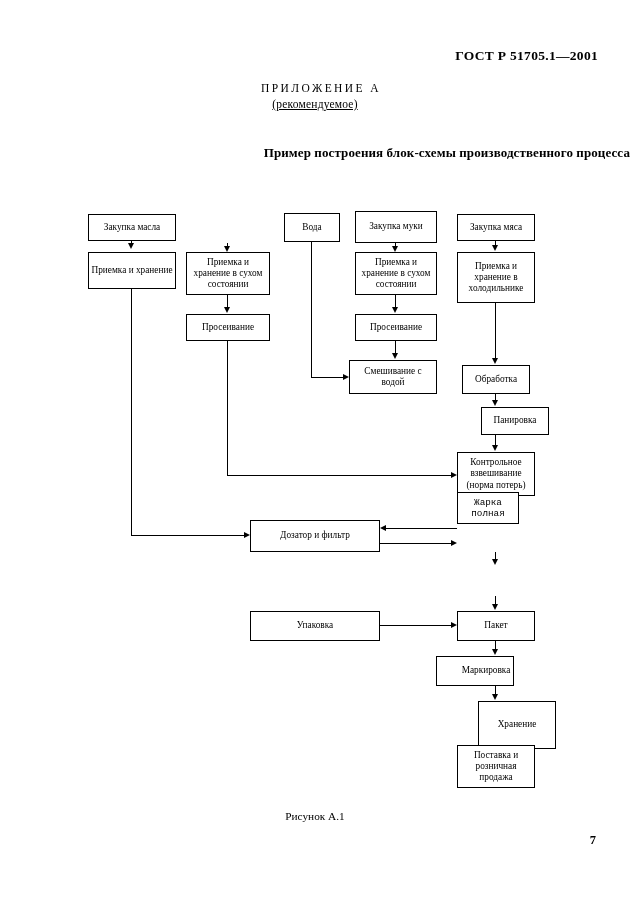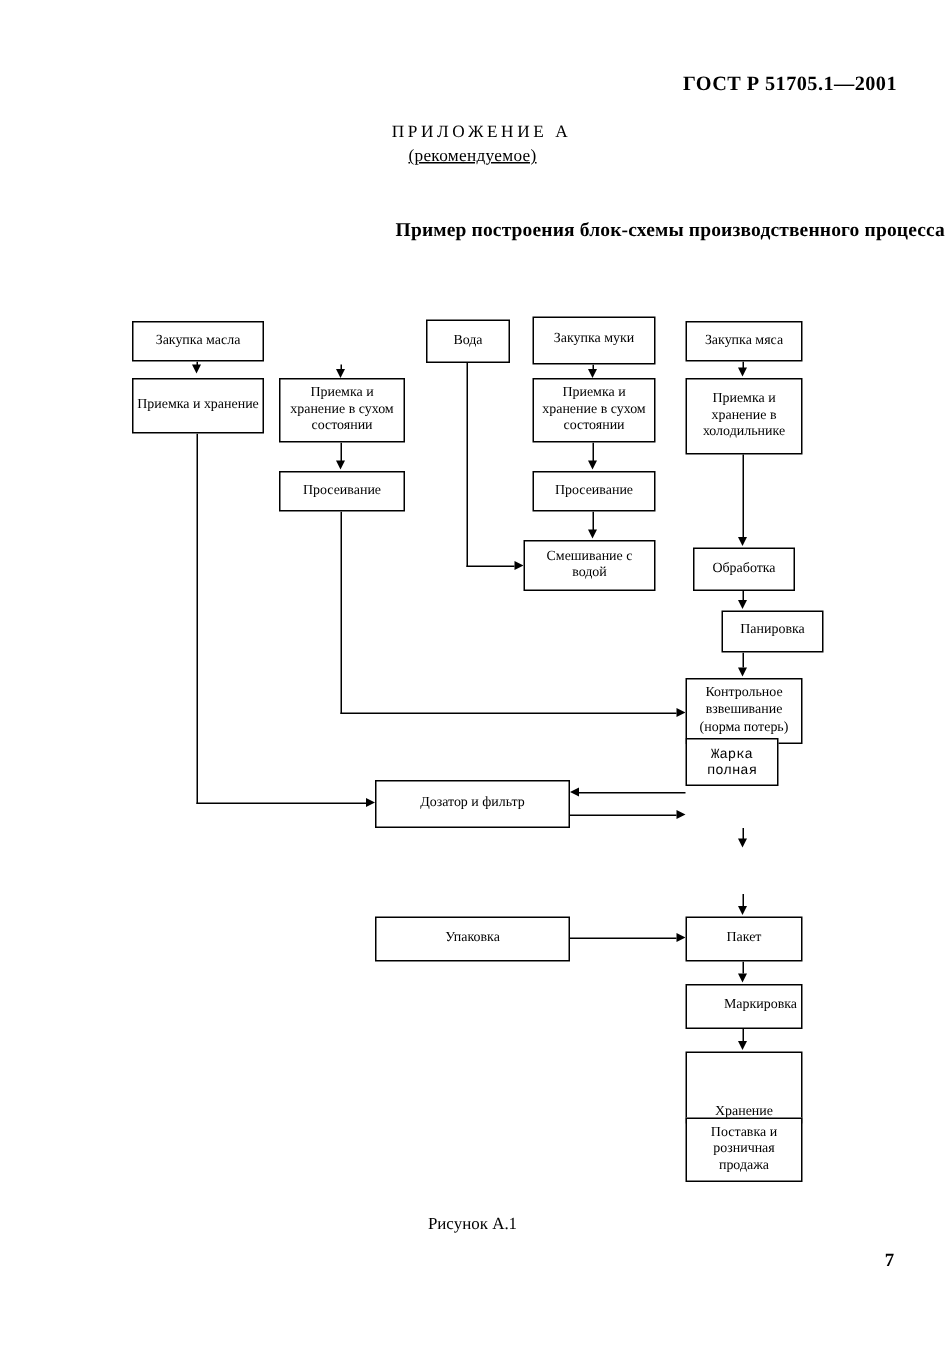--- a/index.html
+++ b/index.html
@@ -191,26 +191,26 @@
         <span>Упаковка</span>
       </div>
     <div class="edge h" style="left:380px;top:625px;width:71px;"></div>
     <div class="arrow right" style="left:451px;top:622px;"></div>
 
     <div class="node" style="left:457px;top:611px;width:78px;height:30px;">
         <span>Пакет</span>
       </div>
     <div class="edge v" style="left:495px;top:641px;height:8px;"></div>
     <div class="arrow down" style="left:492px;top:649px;"></div>
-    <div class="node" style="left:457px;top:656px;width:78px;height:30px;padding-left:24px;">
+    <div class="node" style="left:436px;top:656px;width:78px;height:30px;padding-left:24px;">
         <span>Маркировка</span>
       </div>
     <div class="edge v" style="left:495px;top:686px;height:8px;"></div>
     <div class="arrow down" style="left:492px;top:694px;"></div>
-    <div class="node" style="left:457px;top:701px;width:78px;height:48px;align-items:flex-end;">
+    <div class="node" style="left:478px;top:701px;width:78px;height:48px;">
         <span>Хранение</span>
       </div>
     <div class="edge v" style="left:495px;top:731px;height:8px;"></div>
     <div class="arrow down" style="left:492px;top:738px;"></div>
     <div class="node" style="left:457px;top:745px;width:78px;height:43px;">
         <span>Поставка и розничная продажа</span>
       </div>
 
   </div>
 

